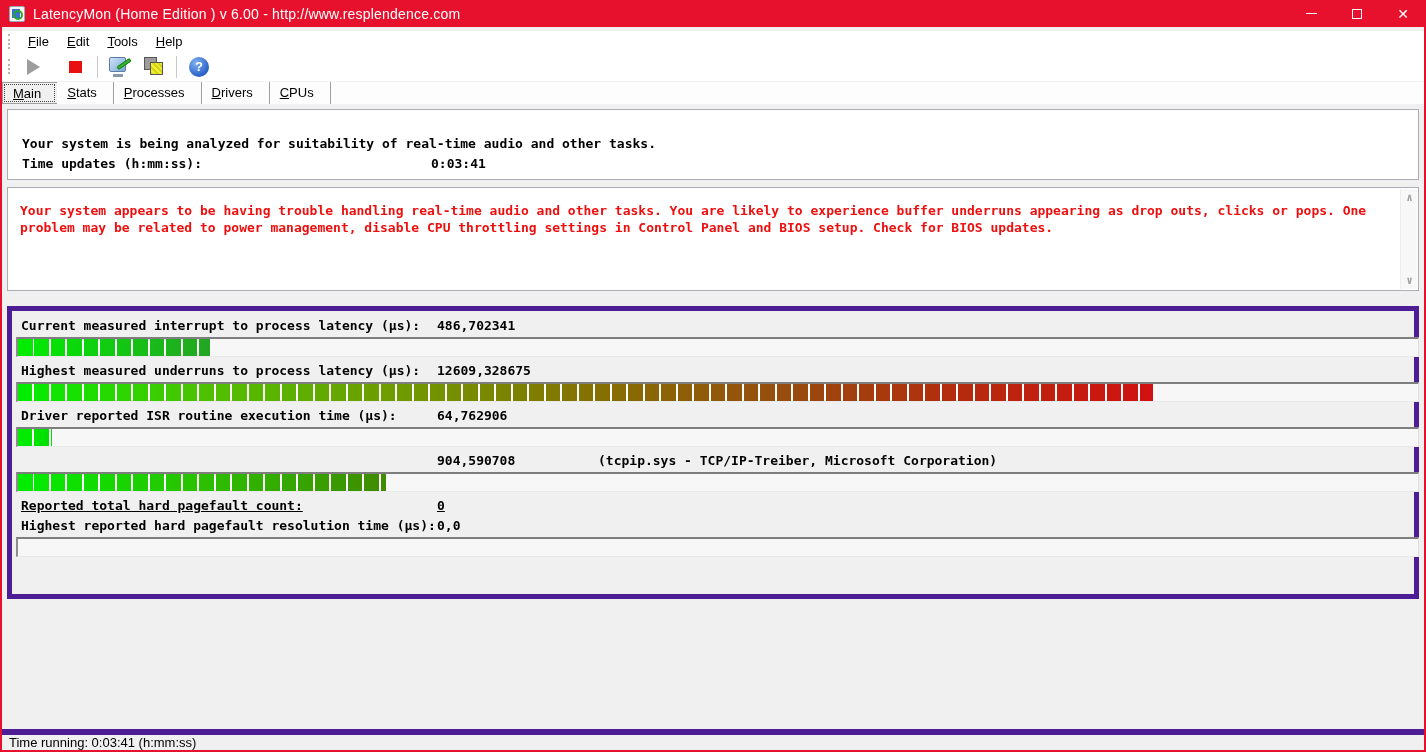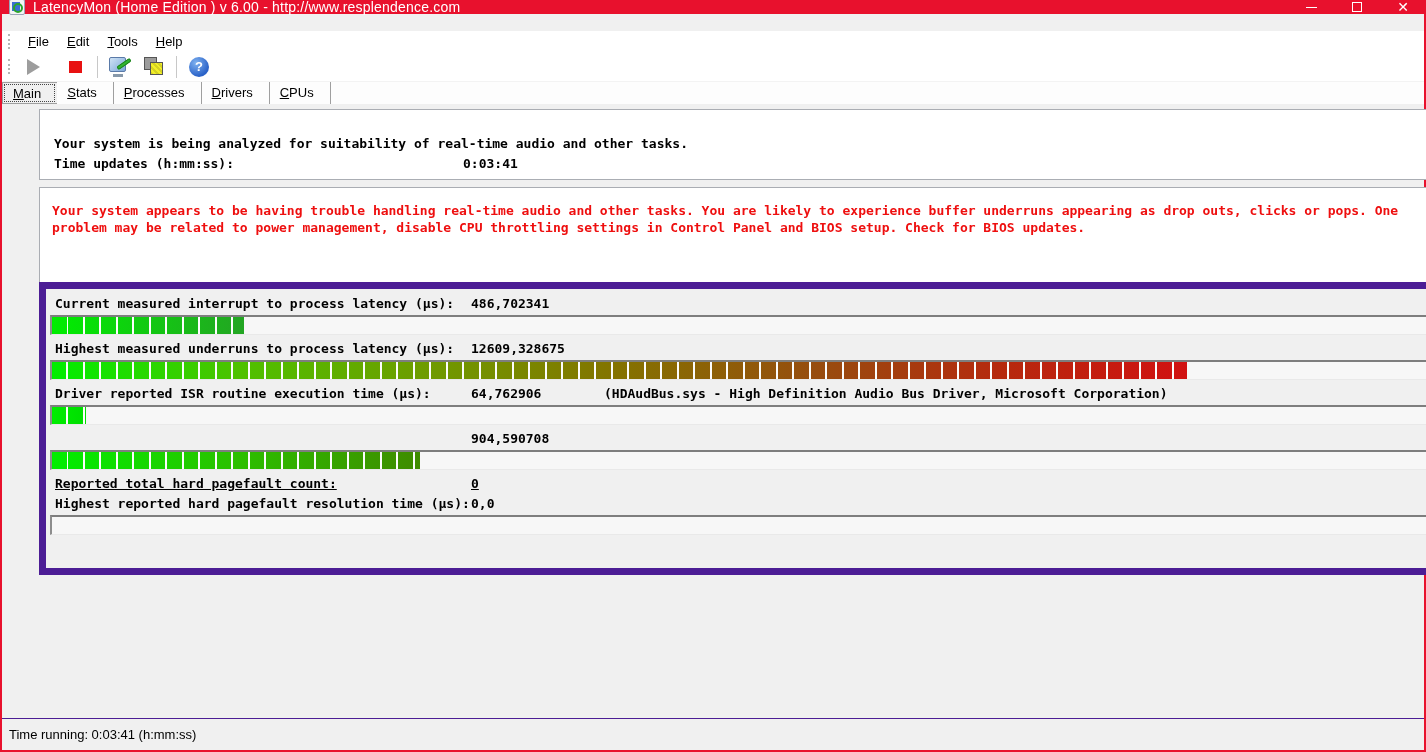--- a/index.html
+++ b/index.html
@@ -7,21 +7,21 @@
     --bg:#f0f0f0;
     --boxborder:#aaadb3;
   }
   *{margin:0;padding:0;box-sizing:border-box;}
   html,body{width:1426px;height:752px;overflow:hidden;background:#fff;
     font-family:"Liberation Sans","DejaVu Sans",sans-serif;font-size:13px;color:#000;}
   .window{position:absolute;inset:0;width:1426px;height:752px;
     border:2px solid var(--red);border-top:none;background:var(--bg);}
 
   
-  .titlebar{position:absolute;left:-2px;top:0;width:1426px;height:14px;background:var(--red);
+  .titlebar{position:absolute;left:-2px;top:0;width:1426px;height:27px;background:var(--red);
     display:flex;align-items:center;color:#fff;}
   .app-icon{width:16px;height:16px;margin:0 8px 0 9px;position:relative;background:#f4f4f4;
     border:1px solid #9aa4b8;border-radius:2px;}
   .app-icon::before{content:"";position:absolute;left:2px;top:2px;width:8px;height:9px;background:#3b6fd4;}
   .app-icon::after{content:"";position:absolute;right:1px;bottom:1px;width:6px;height:6px;
     border-radius:50%;border:2px solid #2aa52a;background:transparent;}
   .title-text{font-size:14px;letter-spacing:.2px;}
   .caption-buttons{margin-left:auto;display:flex;height:31px;}
   .cap-btn{width:46px;height:31px;display:flex;align-items:center;justify-content:center;cursor:pointer;}
   .glyph-min{width:11px;height:1px;background:#fff;}
@@ -54,61 +54,61 @@
     color:#fff;font-weight:bold;font-size:13px;display:flex;align-items:center;justify-content:center;}
 
   
   .tabstrip{position:absolute;left:0;top:82px;width:1422px;height:22px;background:#fdfdfd;
     display:flex;align-items:stretch;}
   .tab{padding:3px 16px 1px 10px;border-right:1px solid #9f9f9f;cursor:pointer;background:transparent;}
   .tab::first-letter{text-decoration:underline;}
   .tab.active{background:var(--bg);border:1px solid #9f9f9f;border-right:none;outline:1px dotted #444;outline-offset:-3px;font-weight:400;}
 
   
-  .content{position:absolute;left:0;top:104px;width:1126px;height:627px;background:var(--bg);margin-left:32px;}
+  .content{position:absolute;left:0;top:104px;width:1126px;height:627px;background:var(--bg);}
   .mono{font-family:"DejaVu Sans Mono","Liberation Mono",monospace;font-weight:bold;font-size:13px;}
 
   .box{position:absolute;background:#fff;border:1px solid var(--boxborder);}
   .box1{left:5px;top:5px;width:1412px;height:71px;}
   .box1 .line1{position:absolute;left:14px;top:26px;}
   .box1 .tr-label{position:absolute;left:14px;top:46px;}
   .box1 .tr-value{position:absolute;left:423px;top:46px;}
 
   .box2{left:5px;top:83px;width:1412px;height:104px;color:#ee0f0f;}
   .box2 .warn{position:absolute;left:12px;top:14px;width:1372px;line-height:17px;}
   .vscroll{position:absolute;right:1px;top:1px;width:17px;height:100px;background:#f7f7f7;border-left:1px solid #ececec;}
   .vscroll .arrow{position:absolute;left:0;width:17px;height:17px;color:#9f9f9f;font-size:11px;
     display:flex;align-items:center;justify-content:center;cursor:pointer;}
   .vscroll .up{top:0;}
   .vscroll .down{bottom:0;}
 
-  .meters-group{position:absolute;left:5px;top:178px;width:1412px;height:293px;
-    border:7px solid #4c1d95;background:var(--bg);}
+  .meters-group{position:absolute;left:5px;top:202px;width:1412px;height:293px;
+    border:5px solid #4c1d95;background:var(--bg);}
   .m-label{position:absolute;left:9px;white-space:pre;}
   .m-value{position:absolute;left:425px;white-space:pre;}
   .m-extra{position:absolute;white-space:pre;}
   .bar-track{position:absolute;left:4px;width:1403px;height:20px;background:#f7f7f7;
     border-top:2px solid #7e7e7e;border-left:2px solid #8d8d8d;border-right:1px solid #dedede;border-bottom:1px solid #e9e9e9;}
   .bar-fill{height:100%;position:relative;}
   .bar-fill.segmented::after{content:"";position:absolute;inset:0;
     background:repeating-linear-gradient(to right,transparent 0 14.5px,#fdfdfd 14.5px 16.5px);}
 
   
   .r1l{top:7px;}   .r1b{top:26px;}
   .r2l{top:52px;}  .r2b{top:71px;}
   .r3l{top:97px;}  .r3b{top:116px;}
   .r4l{top:142px;} .r4b{top:161px;}
   .pf1{top:187px;text-decoration:underline;} .pf2{top:207px;}
   .r5b{top:226px;}
   .extra-isr{left:558px;top:97px;}
   .extra-dpc{left:586px;top:142px;}
 
   
-  .statusbar{position:absolute;left:0;bottom:0;width:1422px;height:32px;background:var(--bg);
-    border-top:1px solid #4c1d95;display:flex;align-items:center;padding-left:7px;font-size:13px;}
+  .statusbar{position:absolute;left:0;bottom:0;width:1422px;height:21px;background:var(--bg);
+    border-top:6px solid #4c1d95;display:flex;align-items:center;padding-left:7px;font-size:13px;}
 </style>
 </head>
 <body>
 
 <div class="window">
 
   <div class="titlebar">
     <div class="app-icon"></div>
     <div class="title-text">LatencyMon  (Home Edition )  v 6.00 - http://www.resplendence.com</div>
     <div class="caption-buttons">
@@ -195,26 +195,26 @@
       </div>
 
       <div class="m-label r2l">Highest measured underruns to process latency (µs):</div>
       <div class="m-value r2l">12609,328675</div>
       <div class="bar-track r2b">
         <div class="bar-fill segmented" style="width: 81.1%; background: linear-gradient(to right, rgb(0, 238, 0), rgb(79, 193, 0), rgb(111, 155, 0), rgb(132, 114, 0), rgb(150, 78, 14), rgb(181, 42, 14), rgb(209, 17, 17));"></div>
       </div>
 
       <div class="m-label r3l">Driver reported ISR routine execution time (µs):</div>
       <div class="m-value r3l">64,762906</div>
-      <div class="m-extra extra-isr">(HDAudBus.sys - High Definition Audio Bus Driver, Microsoft Corporation)</div>
       <div class="bar-track r3b">
         <div class="bar-fill segmented" style="width: 2.4%; background: linear-gradient(to right, rgb(0, 238, 0), rgb(0, 221, 0));"></div>
       </div>
 
       <div class="m-value r4l">904,590708</div>
+      <div class="m-extra extra-dpc">(tcpip.sys - TCP/IP-Treiber, Microsoft Corporation)</div>
       <div class="bar-track r4b">
         <div class="bar-fill segmented" style="width: 26.3%; background: linear-gradient(to right, rgb(0, 238, 0), rgb(44, 192, 0), rgb(63, 139, 0));"></div>
       </div>
 
       <div class="m-label pf1">Reported total hard pagefault count:</div>
       <div class="m-value pf1">0</div>
       <div class="m-label pf2">Highest reported hard pagefault resolution time (µs):</div>
       <div class="m-value pf2">0,0</div>
       <div class="bar-track r5b"></div>
 

